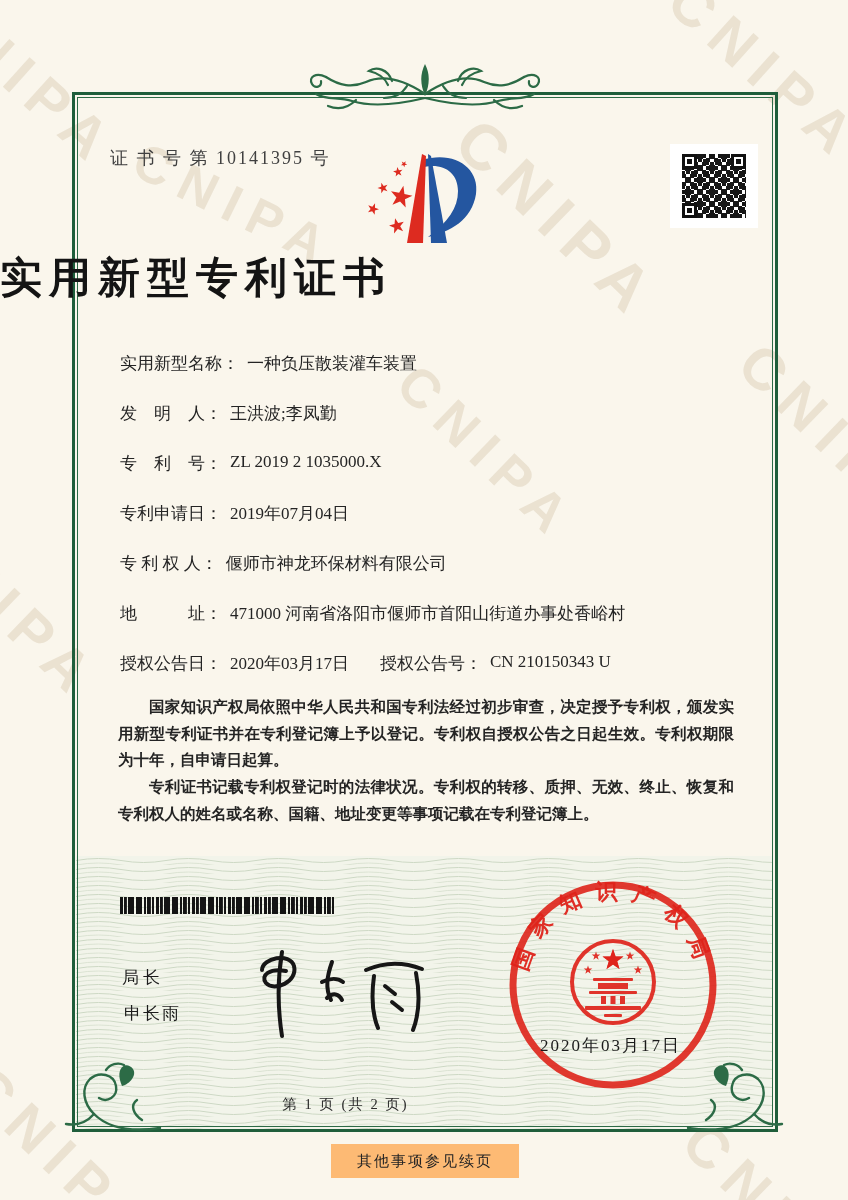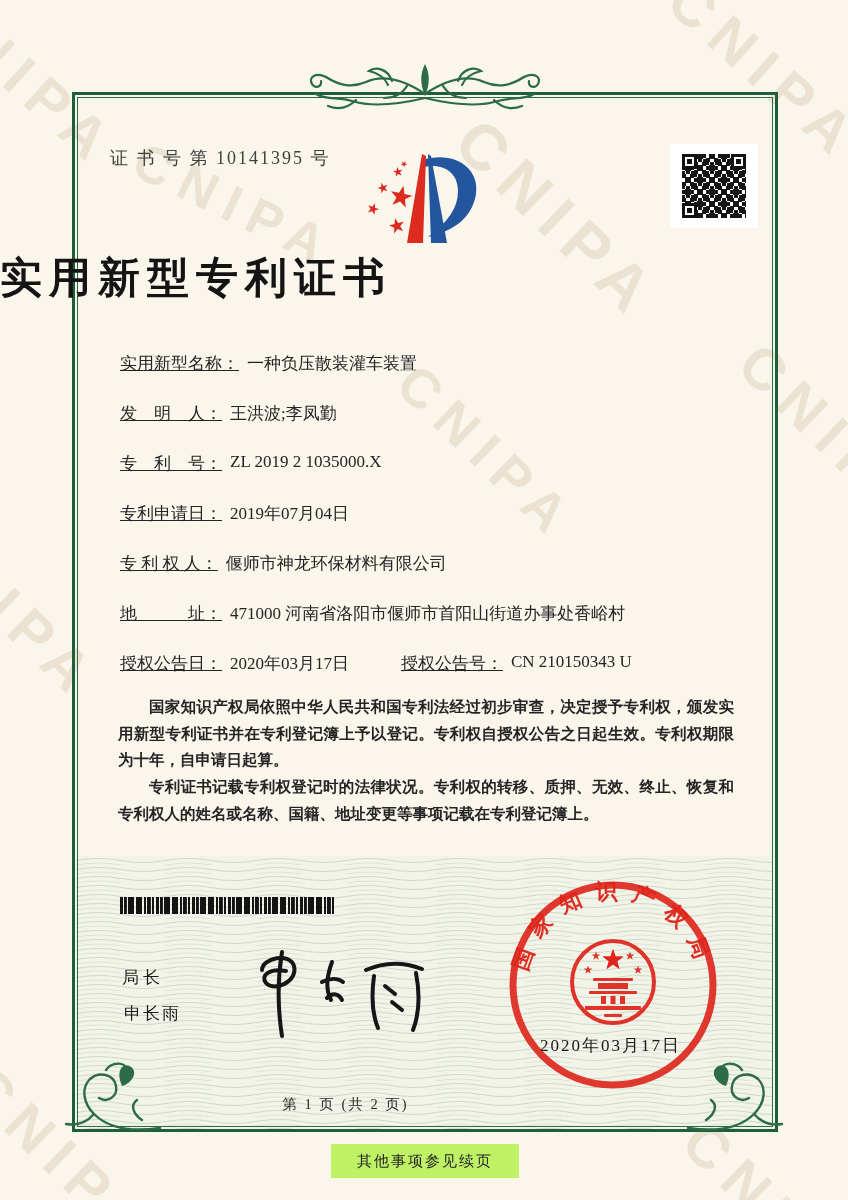--- a/index.html
+++ b/index.html
@@ -57,23 +57,23 @@
 
   .title{
     position:absolute;left:0;top:250px;width:848px;
     text-align:left;font-size:42px;font-weight:700;
     letter-spacing:7px;color:#141414;
   }
 
   
   .fields{position:absolute;left:120px;top:352px;width:630px;}
   .field-row{height:50px;display:flex;align-items:flex-start;font-size:17px;color:#242424;}
-  .f-label{white-space:pre;color:#242424;text-decoration:underline;}
+  .f-label{white-space:pre;color:#242424;}
   .f-value{margin-left:8px;white-space:pre;}
-  .f-group2{margin-left:52px;display:flex;}
+  .f-group2{margin-left:31px;display:flex;}
 
   
   .body-text{
     position:absolute;left:118px;top:694px;width:616px;
     font-size:15.5px;line-height:1.72;color:#242424;text-align:justify;font-weight:bold;
   }
   .body-text p{margin:0;text-indent:2em;}
 
   
   .barcode{
@@ -96,21 +96,21 @@
     font-size:17px;letter-spacing:2px;color:#1a1a1a;white-space:nowrap;
   }
 
   
   .page-info{
     position:absolute;left:0;top:1095px;width:691px;text-align:center;
     font-size:14.5px;letter-spacing:2px;color:#2a2a2a;
   }
   .cont-note{
     position:absolute;left:331px;top:1144px;width:188px;height:34px;
-    background:#bef264;display:flex;align-items:center;justify-content:center;
+    background:#fdba74;display:flex;align-items:center;justify-content:center;
     font-size:15px;letter-spacing:2px;color:#242424;
   }
 
   .ornament-top{position:absolute;left:298px;top:56px;width:254px;height:70px;}
   .flourish{position:absolute;width:104px;height:80px;}
   .flourish.bl{left:60px;top:1056px;}
   .flourish.br{left:684px;top:1056px;transform:scaleX(-1);}
 </style>
 </head>
 <body>

